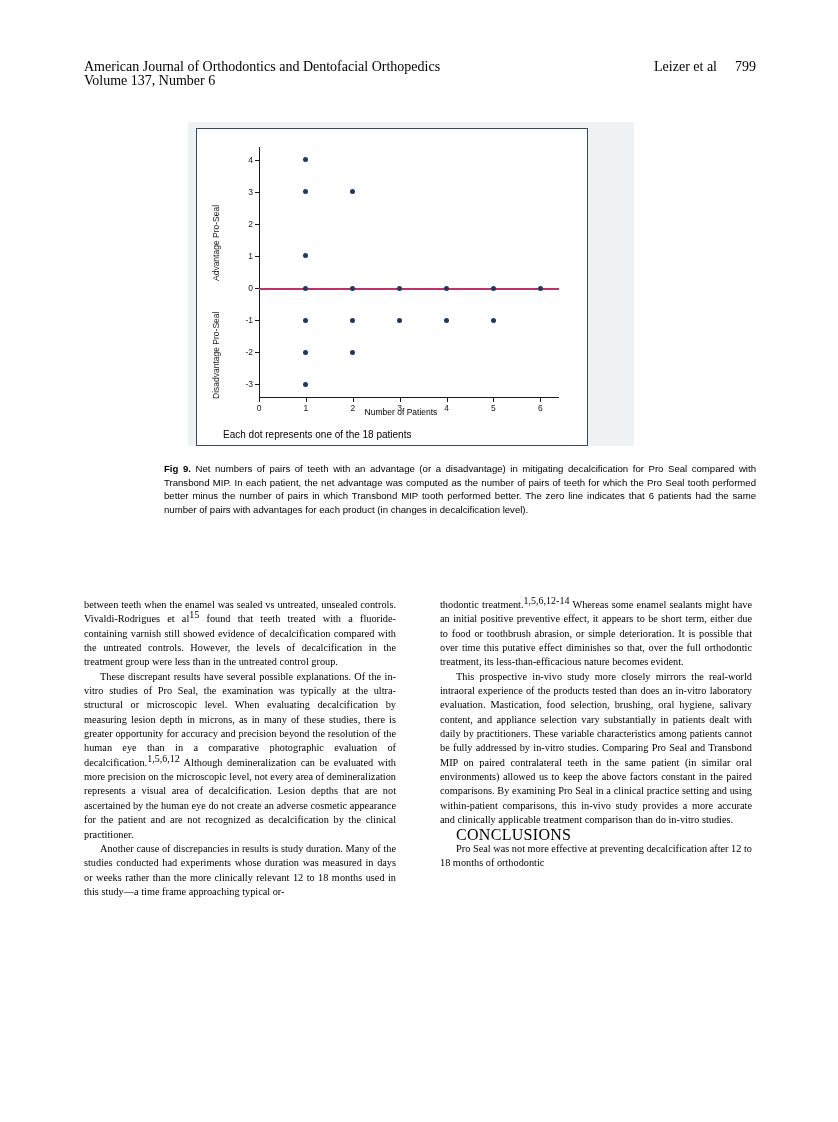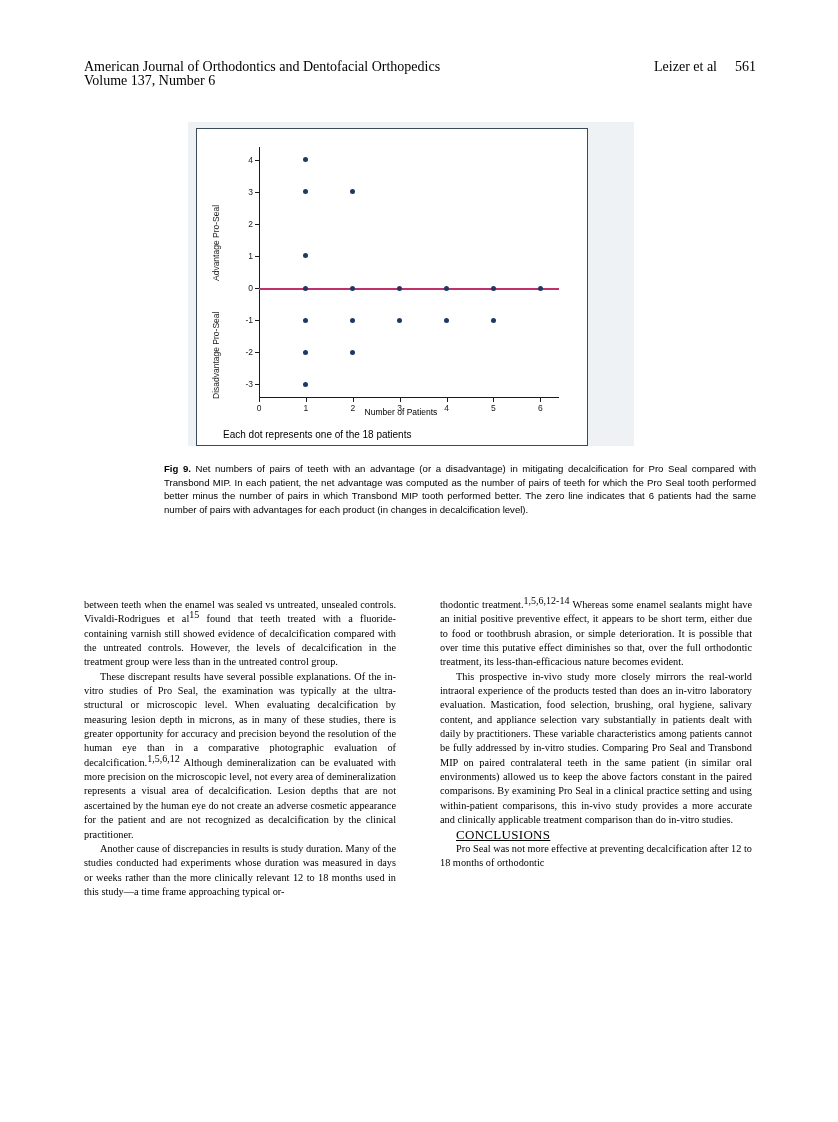--- a/index.html
+++ b/index.html
@@ -163,40 +163,39 @@
   .col.left  { left: 84px; }
   .col.right { left: 440px; }
   .col p {
     margin: 0;
     text-indent: 16px;
   }
   .col p.noindent { text-indent: 0; }
   .sec-head {
     margin-top: 14px;
     margin-bottom: 2px;
-    font-size: 13px;
+    font-size: 16px;
     letter-spacing: 0.3px;
     text-indent: 0;
-    text-decoration: underline;
   }
   sup {
     font-size: 10px;
     vertical-align: super;
     line-height: 0;
   }
 </style>
 </head>
 <body>
 
 <div class="page">
 
   <div class="runhead">
     <div class="left">American Journal of Orthodontics and Dentofacial Orthopedics</div>
     <div class="right">
-      <span>Leizer et al</span><span class="pageno">561</span>
+      <span>Leizer et al</span><span class="pageno">799</span>
     </div>
     <div class="line2">Volume 137, Number 6</div>
   </div>
 
   <div class="figure-box"></div>
 
   <div class="plot-frame">
     <div class="plot-inner" id="plot-inner">
       <div class="axis-label-y y-adv">Advantage Pro-Seal</div>
       <div class="axis-label-y y-dis">Disadvantage Pro-Seal</div>

